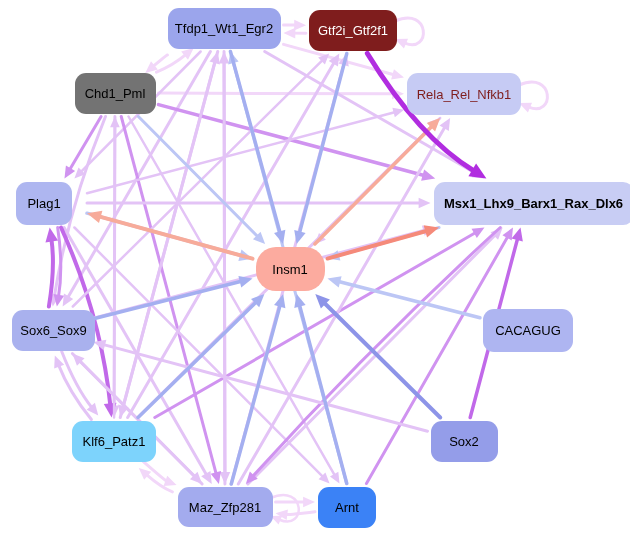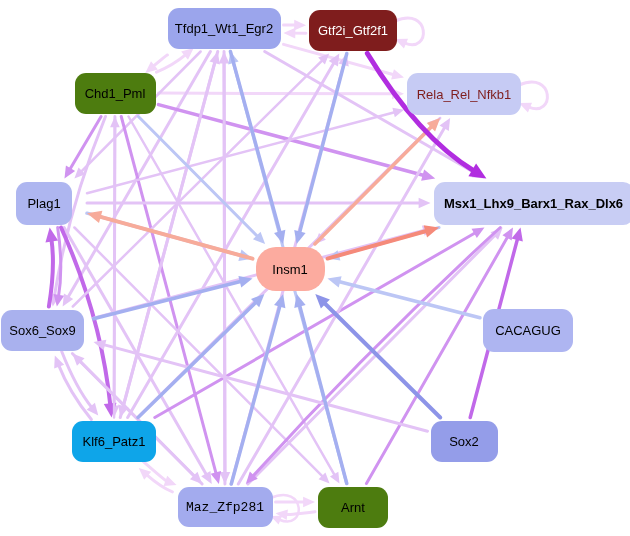--- a/index.html
+++ b/index.html
@@ -295,47 +295,47 @@
         <polygon points="486.3761129805216,178.5 468.41221584303526,176.33689467805894 476.08138268746677,163.6205123343154" fill="#b12de0"></polygon>
       </g>
     </svg>
   <div id="node-layer">
       <div class="node" style="left: 167.5px; top: 7.5px; width: 113px; height: 41px; background: rgb(155, 165, 236); color: rgb(0, 0, 0);">
         <span>Tfdp1_Wt1_Egr2</span>
       </div>
       <div class="node" style="left: 309px; top: 9.5px; width: 88px; height: 41px; background: #7f1d1d; color: rgb(255, 255, 255);">
         <span>Gtf2i_Gtf2f1</span>
       </div>
-      <div class="node" style="left: 74.5px; top: 72.5px; width: 81px; height: 41px; background: #4d7c0f; color: rgb(0, 0, 0);">
+      <div class="node" style="left: 74.5px; top: 72.5px; width: 81px; height: 41px; background: #737373; color: rgb(0, 0, 0);">
         <span>Chd1_Pml</span>
       </div>
       <div class="node" style="left: 407px; top: 73px; width: 114px; height: 42px; background: rgb(198, 203, 244); color: #7f1d1d;">
         <span>Rela_Rel_Nfkb1</span>
       </div>
       <div class="node" style="left: 16px; top: 181.5px; width: 56px; height: 43px; background: rgb(174, 182, 240); color: rgb(0, 0, 0);">
         <span>Plag1</span>
       </div>
       <div class="node" style="left: 433.5px; top: 181.5px; width: 200px; height: 43px; background: rgb(200, 205, 244); color: rgb(0, 0, 0); font-weight: bold;">
         <span>Msx1_Lhx9_Barx1_Rax_Dlx6</span>
       </div>
       <div class="node" style="left: 255.5px; top: 247px; width: 69px; height: 44px; background: rgb(252, 171, 159); color: rgb(0, 0, 0); border-radius: 20px;">
         <span>Insm1</span>
       </div>
-      <div class="node" style="left: 1px; top: 309.5px; width: 83px; height: 41px; background: rgb(169, 177, 238); color: rgb(0, 0, 0);">
+      <div class="node" style="left: 12px; top: 309.5px; width: 83px; height: 41px; background: rgb(169, 177, 238); color: rgb(0, 0, 0);">
         <span>Sox6_Sox9</span>
       </div>
       <div class="node" style="left: 483px; top: 308.5px; width: 90px; height: 43px; background: rgb(174, 181, 241); color: rgb(0, 0, 0);">
         <span>CACAGUG</span>
       </div>
-      <div class="node" style="left: 72px; top: 420.5px; width: 84px; height: 41px; background: #0ea5e9; color: rgb(0, 0, 0);">
+      <div class="node" style="left: 72px; top: 420.5px; width: 84px; height: 41px; background: #7dd3fc; color: rgb(0, 0, 0);">
         <span>Klf6_Patz1</span>
       </div>
       <div class="node" style="left: 430.5px; top: 420.5px; width: 67px; height: 41px; background: rgb(148, 157, 233); color: rgb(0, 0, 0); text-align: center;">
         <span>Sox2</span>
       </div>
-      <div class="node" style="left: 177.5px; top: 487px; width: 95px; height: 40px; background: rgb(163, 171, 238); color: rgb(0, 0, 0); font-family: Liberation Mono, monospace;">
+      <div class="node" style="left: 177.5px; top: 487px; width: 95px; height: 40px; background: rgb(163, 171, 238); color: rgb(0, 0, 0);">
         <span>Maz_Zfp281</span>
       </div>
-      <div class="node" style="left: 318px; top: 486.5px; width: 70px; height: 41px; background: #4d7c0f; color: rgb(0, 0, 0);">
+      <div class="node" style="left: 318px; top: 486.5px; width: 58px; height: 41px; background: #3b82f6; color: rgb(0, 0, 0);">
         <span>Arnt</span>
       </div>
     </div>
 </div>
 
 </body></html>

